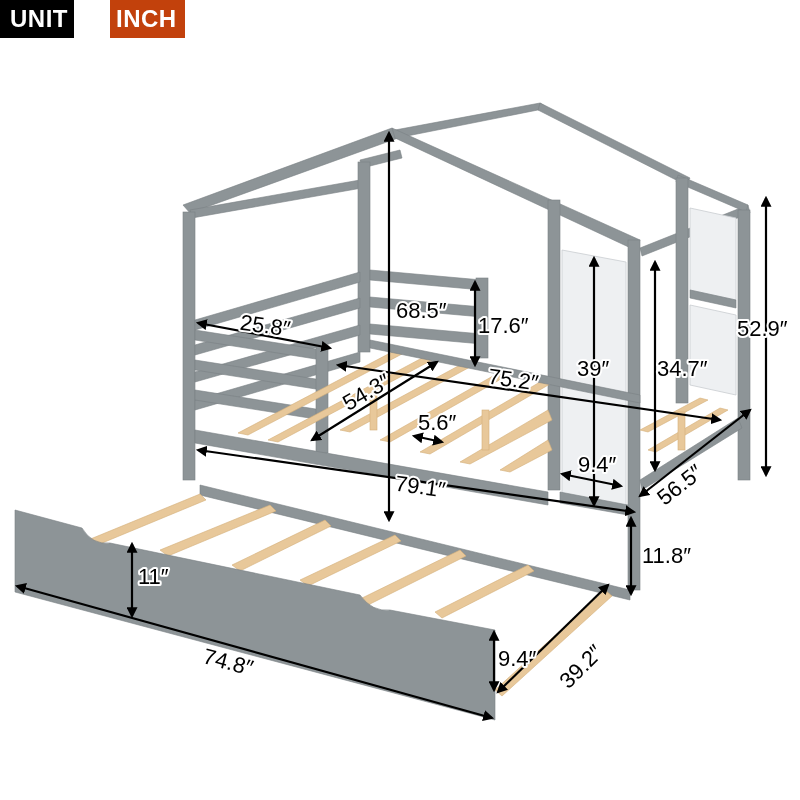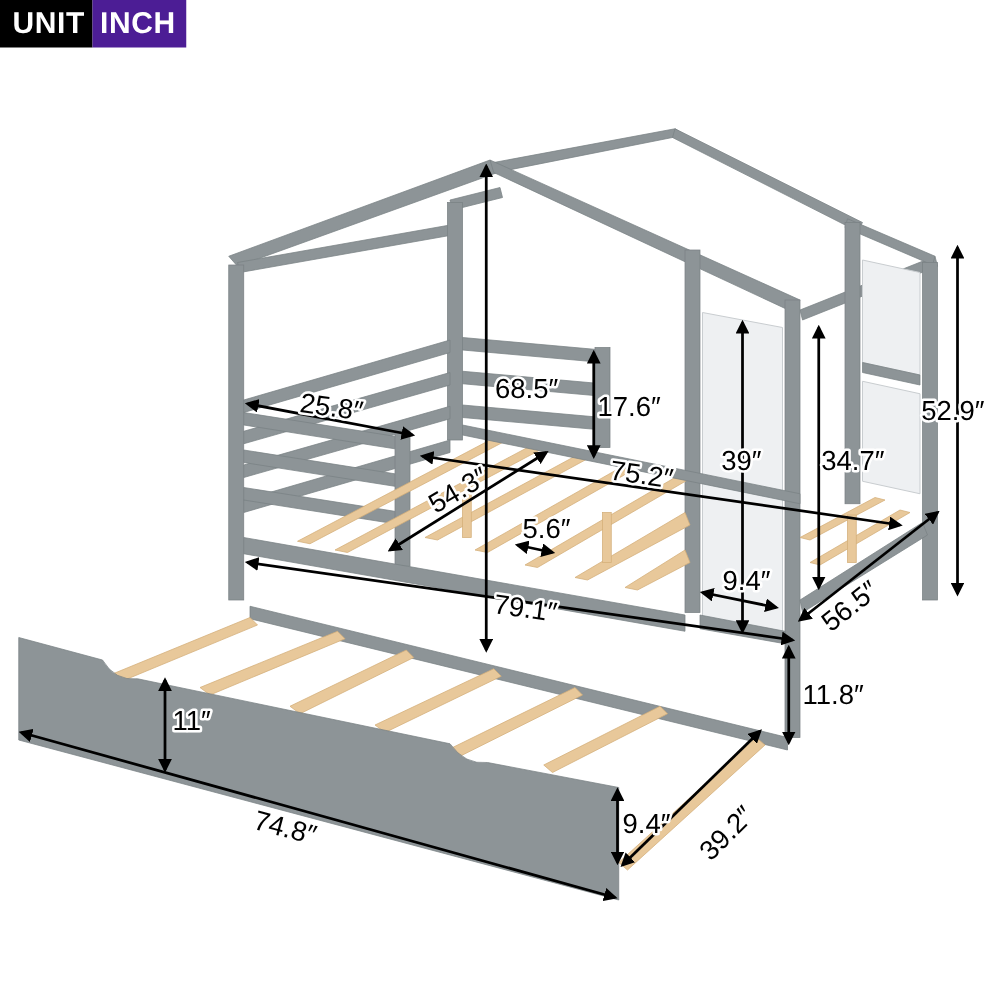--- a/index.html
+++ b/index.html
@@ -1,21 +1,21 @@
 <!DOCTYPE html>
 <html><head>
 <meta charset="utf-8">
 <style>
   html, body { margin: 0; padding: 0; background: #ffffff; }
   body { width: 800px; height: 800px; position: relative; overflow: hidden;
          font-family: "Liberation Sans", "DejaVu Sans", sans-serif; }
-  .unit-badge { position: absolute; left: 0; top: 0; height: 38px; display: flex; }
+  .unit-badge { position: absolute; left: 0; top: 0; height: 38px; display: flex; gap: 36px; }
   .unit-badge .k { background: #000; color: #fff; font-weight: bold; font-size: 24px;
                    line-height: 38px; padding: 0 6px 0 10px; letter-spacing: 0.5px; }
-  .unit-badge .v { background: #4c1d95; color: #fff; font-weight: bold; font-size: 24px;
+  .unit-badge .v { background: #c2410c; color: #fff; font-weight: bold; font-size: 24px;
                    line-height: 38px; padding: 0 8px 0 6px; letter-spacing: 0.5px; }
   svg { position: absolute; left: 0; top: 0; }
   .frame { fill: #8d9497; stroke: #7a8184; stroke-width: 0.6; }
   .slat { fill: #e8c89a; stroke: #d3ae78; stroke-width: 0.6; }
   .panel { fill: #eef0f2; stroke: #c9cdd0; stroke-width: 0.8; }
   .dim-line { stroke: #000; stroke-width: 2.2; fill: none; }
   .arrowhead { fill: #000; }
   .dim-label { font-family: "Liberation Sans", "DejaVu Sans", sans-serif; font-size: 22px;
                fill: #000; paint-order: stroke; stroke: #fff; stroke-width: 4px; stroke-linejoin: round; }
 </style>

